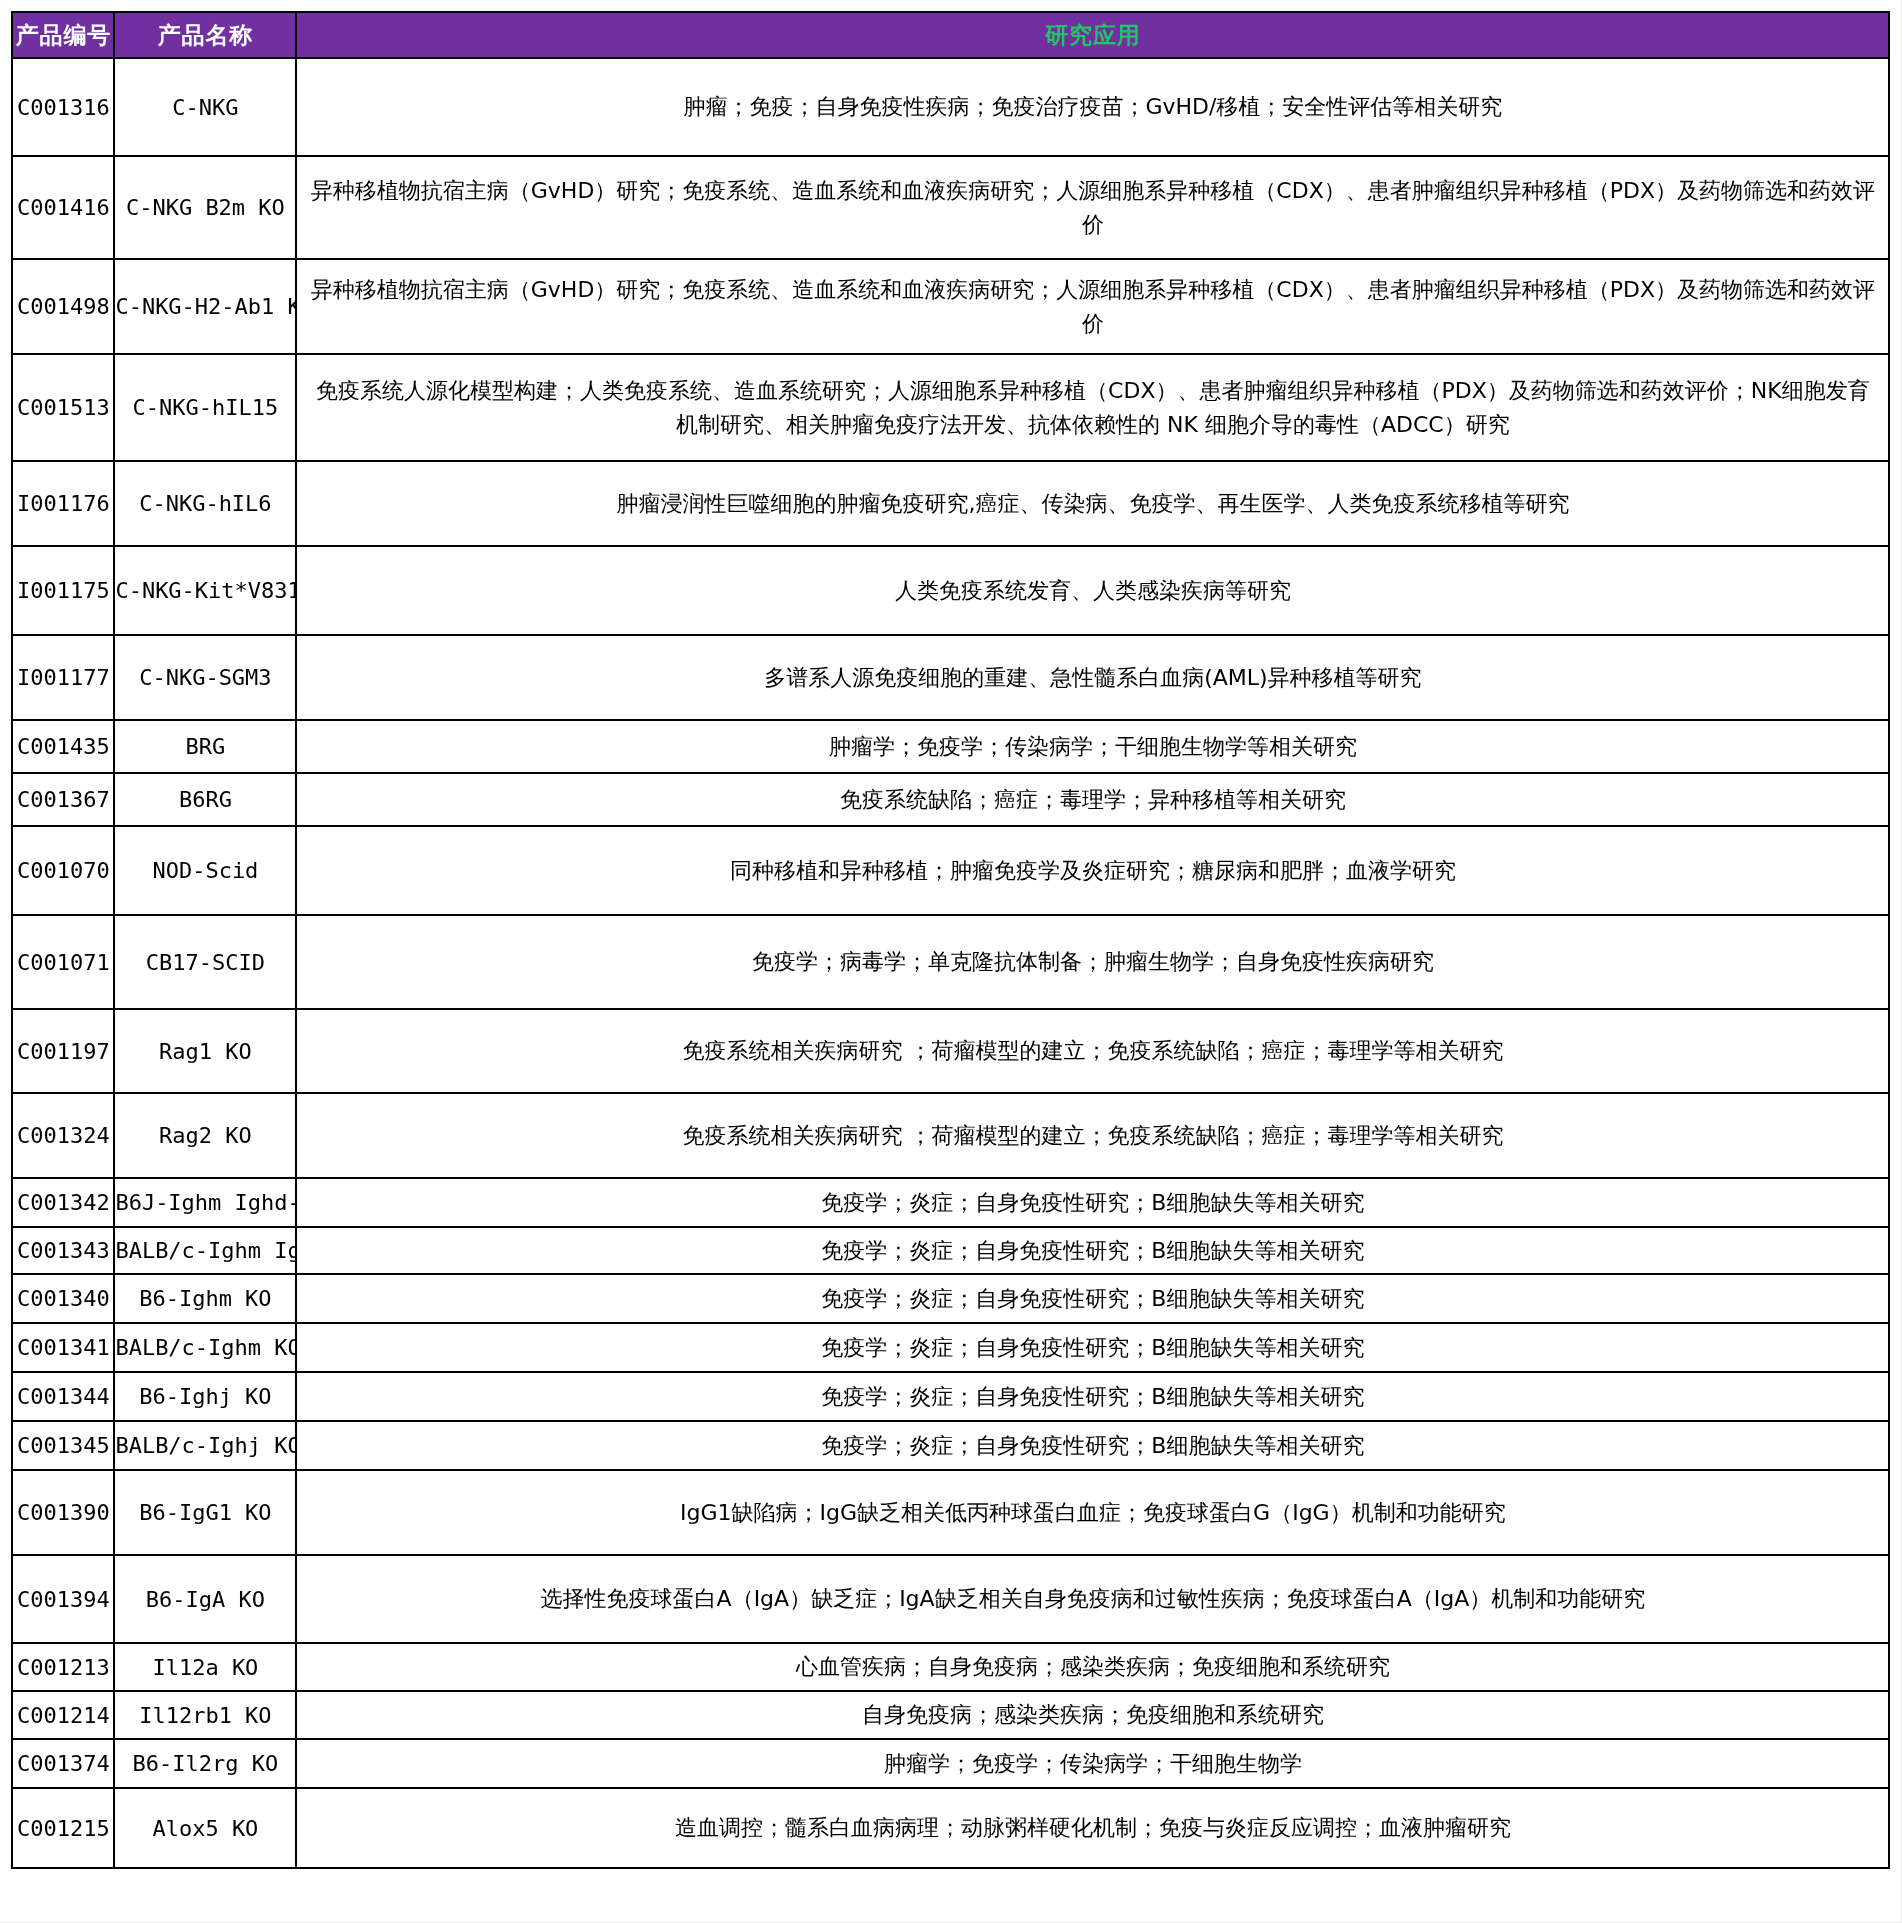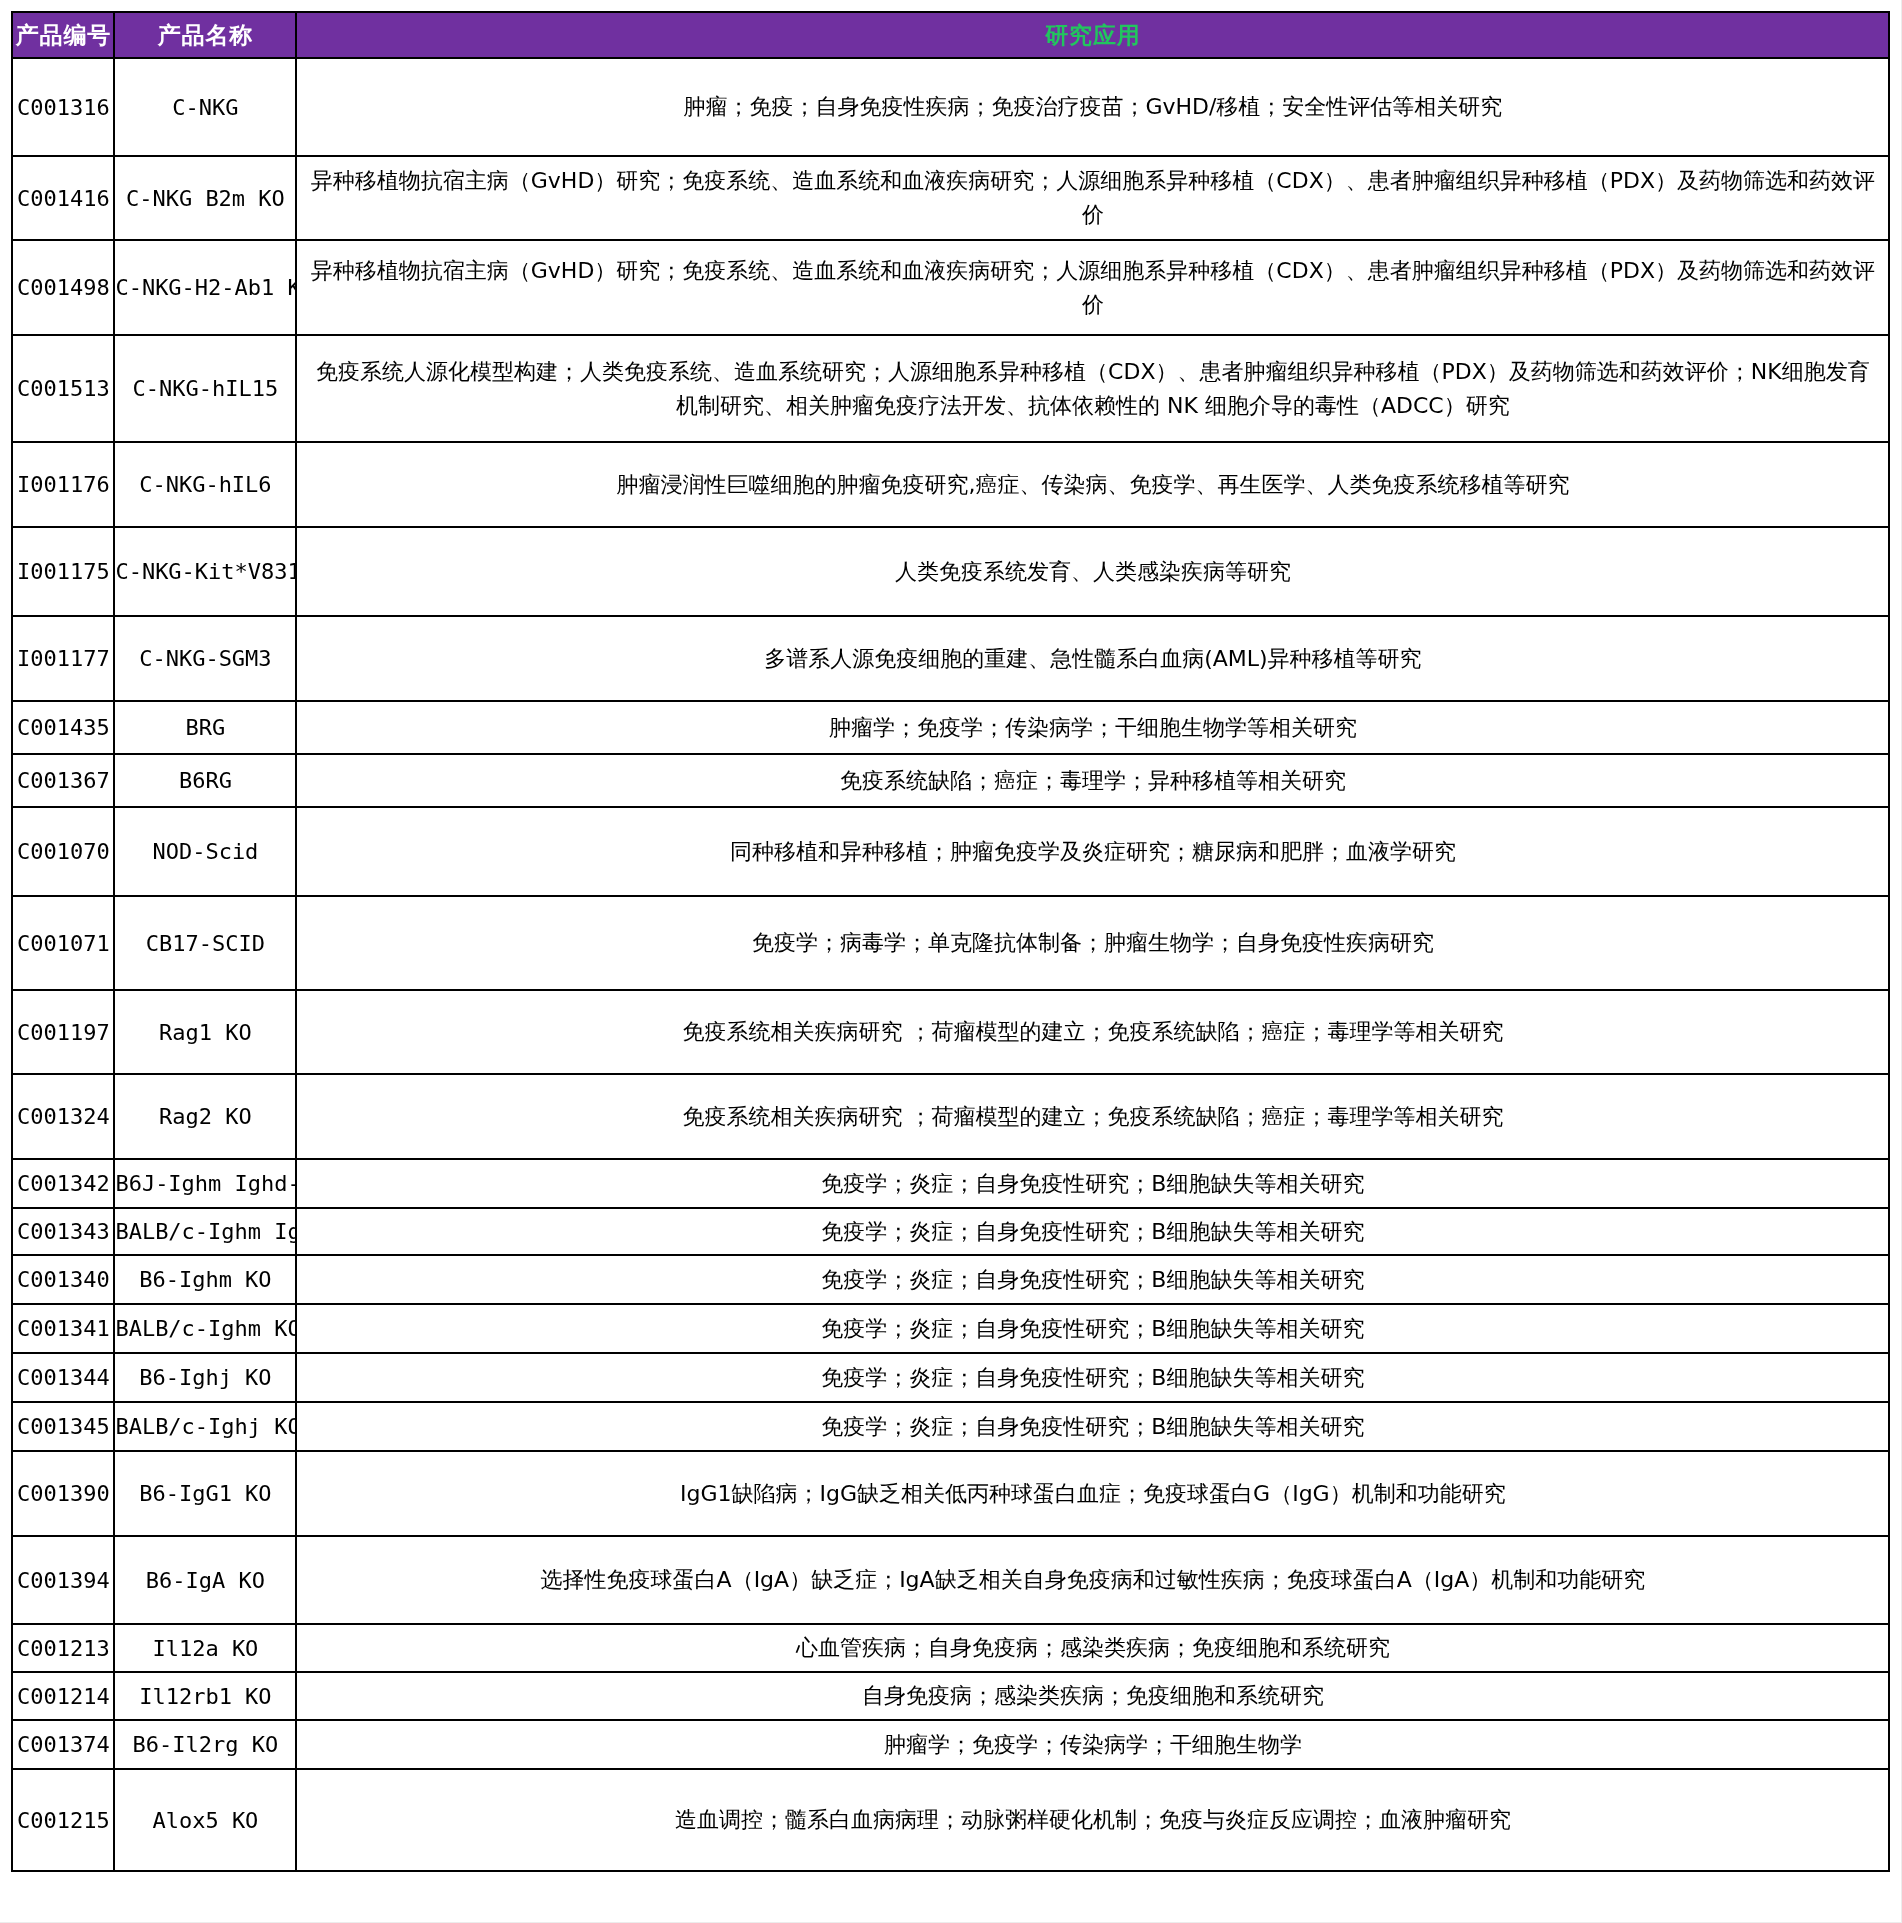--- a/index.html
+++ b/index.html
@@ -72,21 +72,21 @@
         <th style="background: rgb(112, 48, 160); color: rgb(255, 255, 255);">产品名称</th>
         <th style="background: rgb(112, 48, 160); color: #22c55e;">研究应用</th>
       </tr>
     </thead>
     <tbody id="table-body">
         <tr style="height: 98px;">
           <td class="code-cell">C001316</td>
           <td class="name-cell">C-NKG</td>
           <td class="app-cell">肿瘤；免疫；自身免疫性疾病；免疫治疗疫苗；GvHD/移植；安全性评估等相关研究</td>
         </tr>
-        <tr style="height: 84px;">
+        <tr style="height: 103px;">
           <td class="code-cell">C001416</td>
           <td class="name-cell">C-NKG B2m KO</td>
           <td class="app-cell">异种移植物抗宿主病（GvHD）研究；免疫系统、造血系统和血液疾病研究；人源细胞系异种移植（CDX）、患者肿瘤组织异种移植（PDX）及药物筛选和药效评价</td>
         </tr>
         <tr style="height: 95px;">
           <td class="code-cell">C001498</td>
           <td class="name-cell">C-NKG-H2-Ab1 KO</td>
           <td class="app-cell">异种移植物抗宿主病（GvHD）研究；免疫系统、造血系统和血液疾病研究；人源细胞系异种移植（CDX）、患者肿瘤组织异种移植（PDX）及药物筛选和药效评价</td>
         </tr>
         <tr style="height: 107px;">
@@ -187,21 +187,21 @@
         <tr style="height: 48px;">
           <td class="code-cell">C001214</td>
           <td class="name-cell">Il12rb1 KO</td>
           <td class="app-cell">自身免疫病；感染类疾病；免疫细胞和系统研究</td>
         </tr>
         <tr style="height: 49px;">
           <td class="code-cell">C001374</td>
           <td class="name-cell">B6-Il2rg KO</td>
           <td class="app-cell">肿瘤学；免疫学；传染病学；干细胞生物学</td>
         </tr>
-        <tr style="height: 102px; margin-top: 8px;">
+        <tr style="height: 80px; margin-top: 8px;">
           <td class="code-cell">C001215</td>
           <td class="name-cell">Alox5 KO</td>
           <td class="app-cell">造血调控；髓系白血病病理；动脉粥样硬化机制；免疫与炎症反应调控；血液肿瘤研究</td>
         </tr>
       </tbody>
   </table>
 </div>
 
 
 </body></html>

